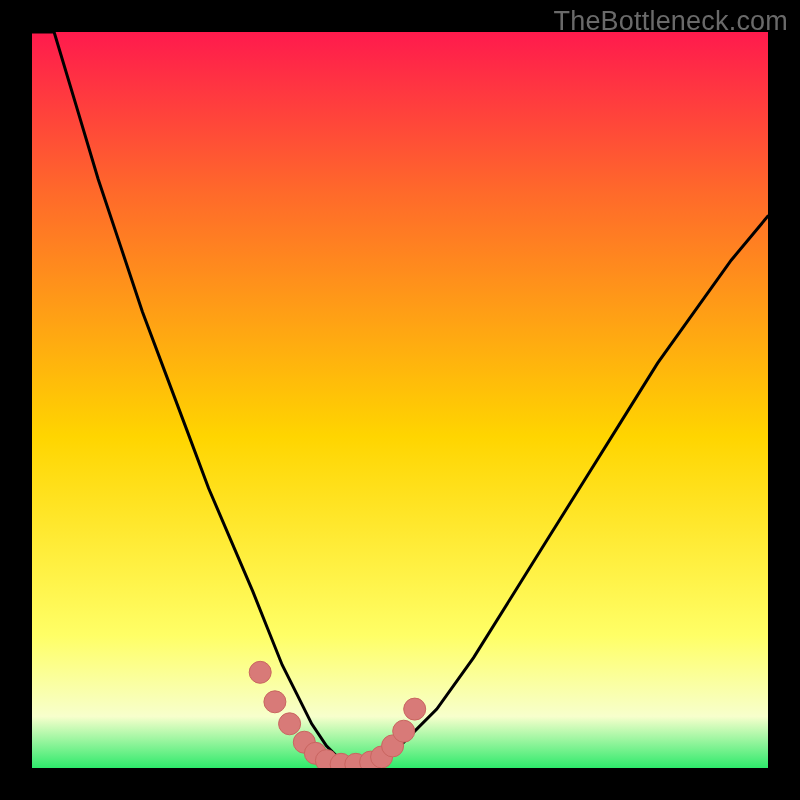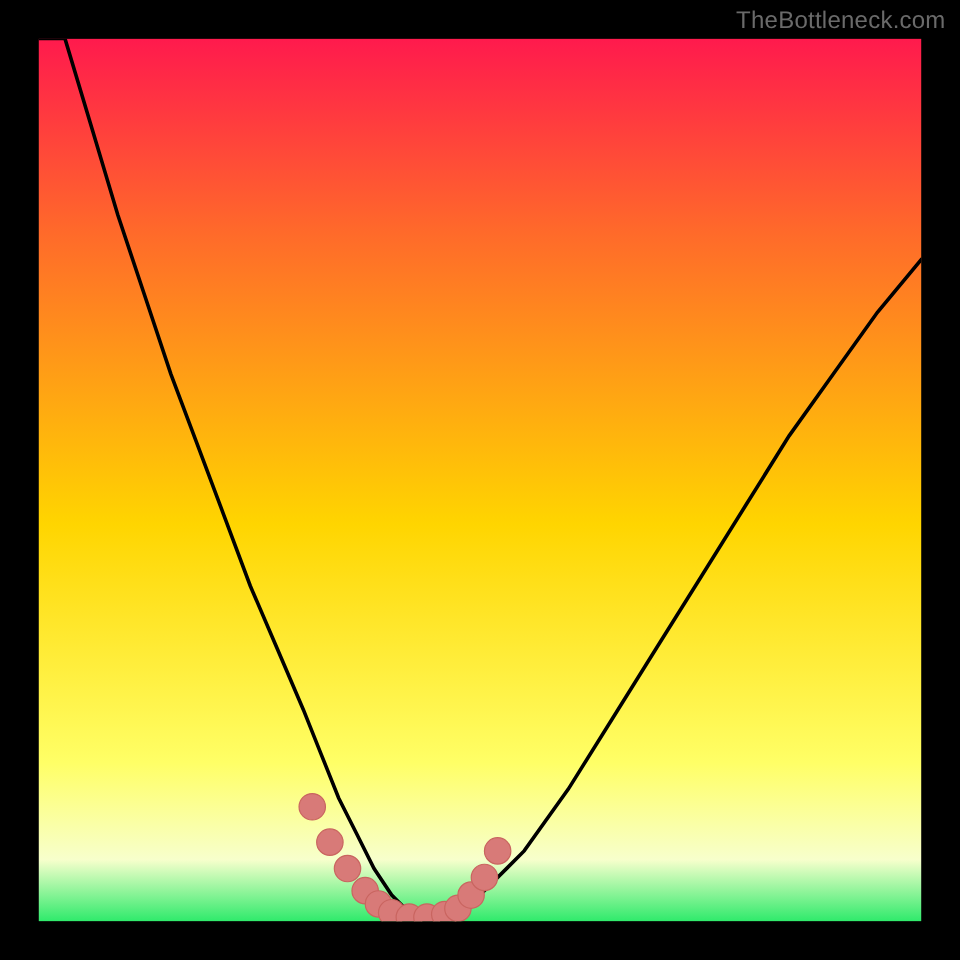--- a/index.html
+++ b/index.html
@@ -27,21 +27,21 @@
   }
   .bg-gradient {
     position: absolute;
     top: 0; left: 0; right: 0; bottom: 0;
   }
   .watermark {
     position: absolute;
     top: 6px;
     right: 12px;
     color: #6a6a6a;
-    font-size: 20px;
+    font-size: 27px;
     font-weight: 500;
     letter-spacing: 0.2px;
     user-select: none;
   }
   svg {
     position: absolute;
     top: 0; left: 0;
   }
 </style>
 </head>

